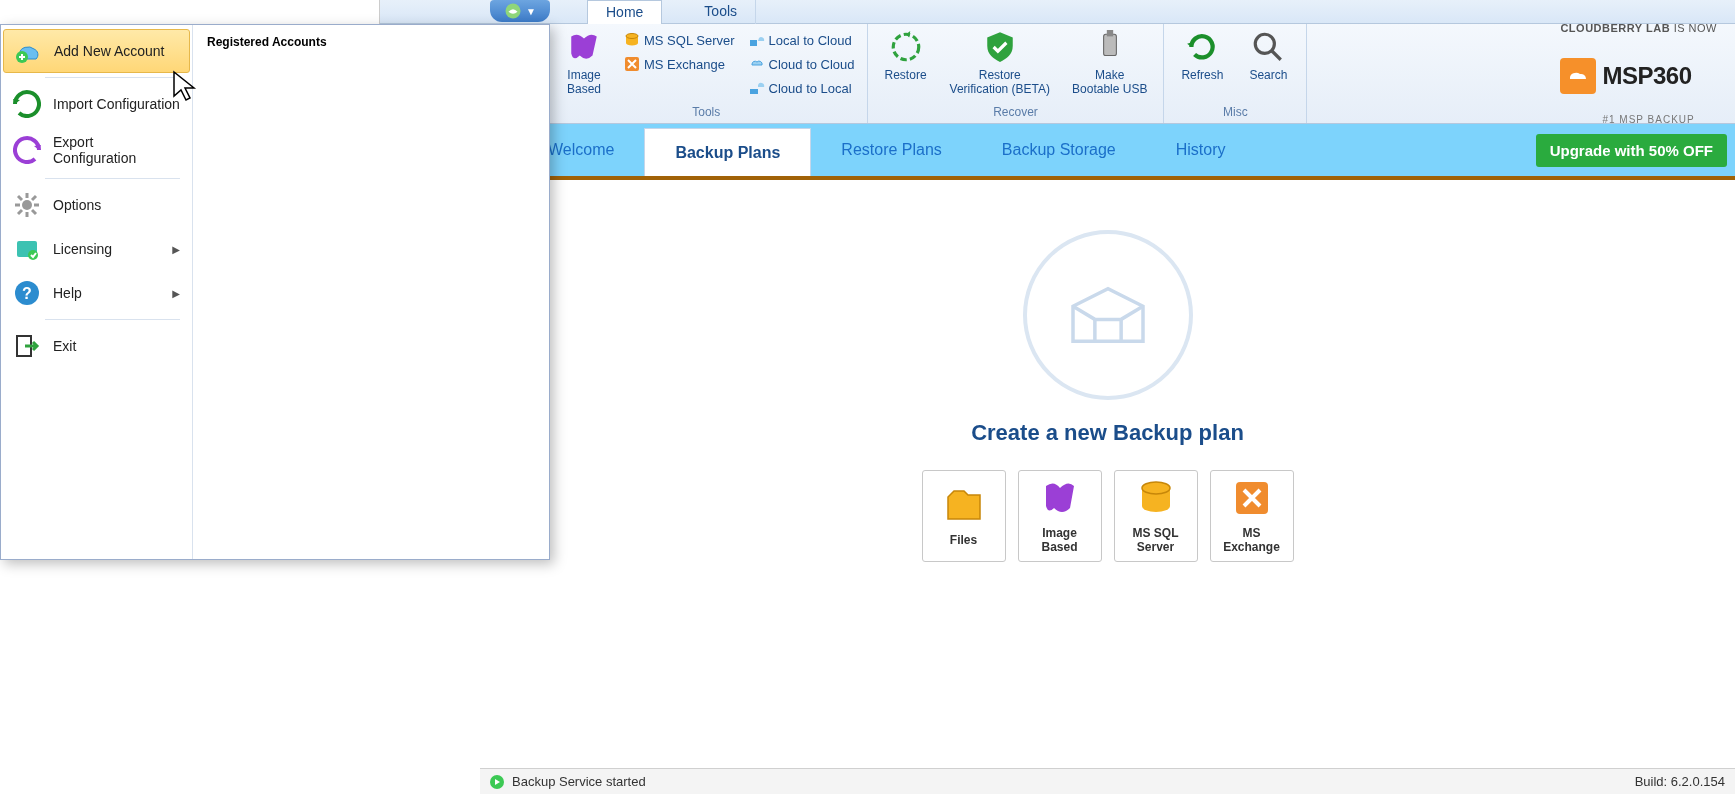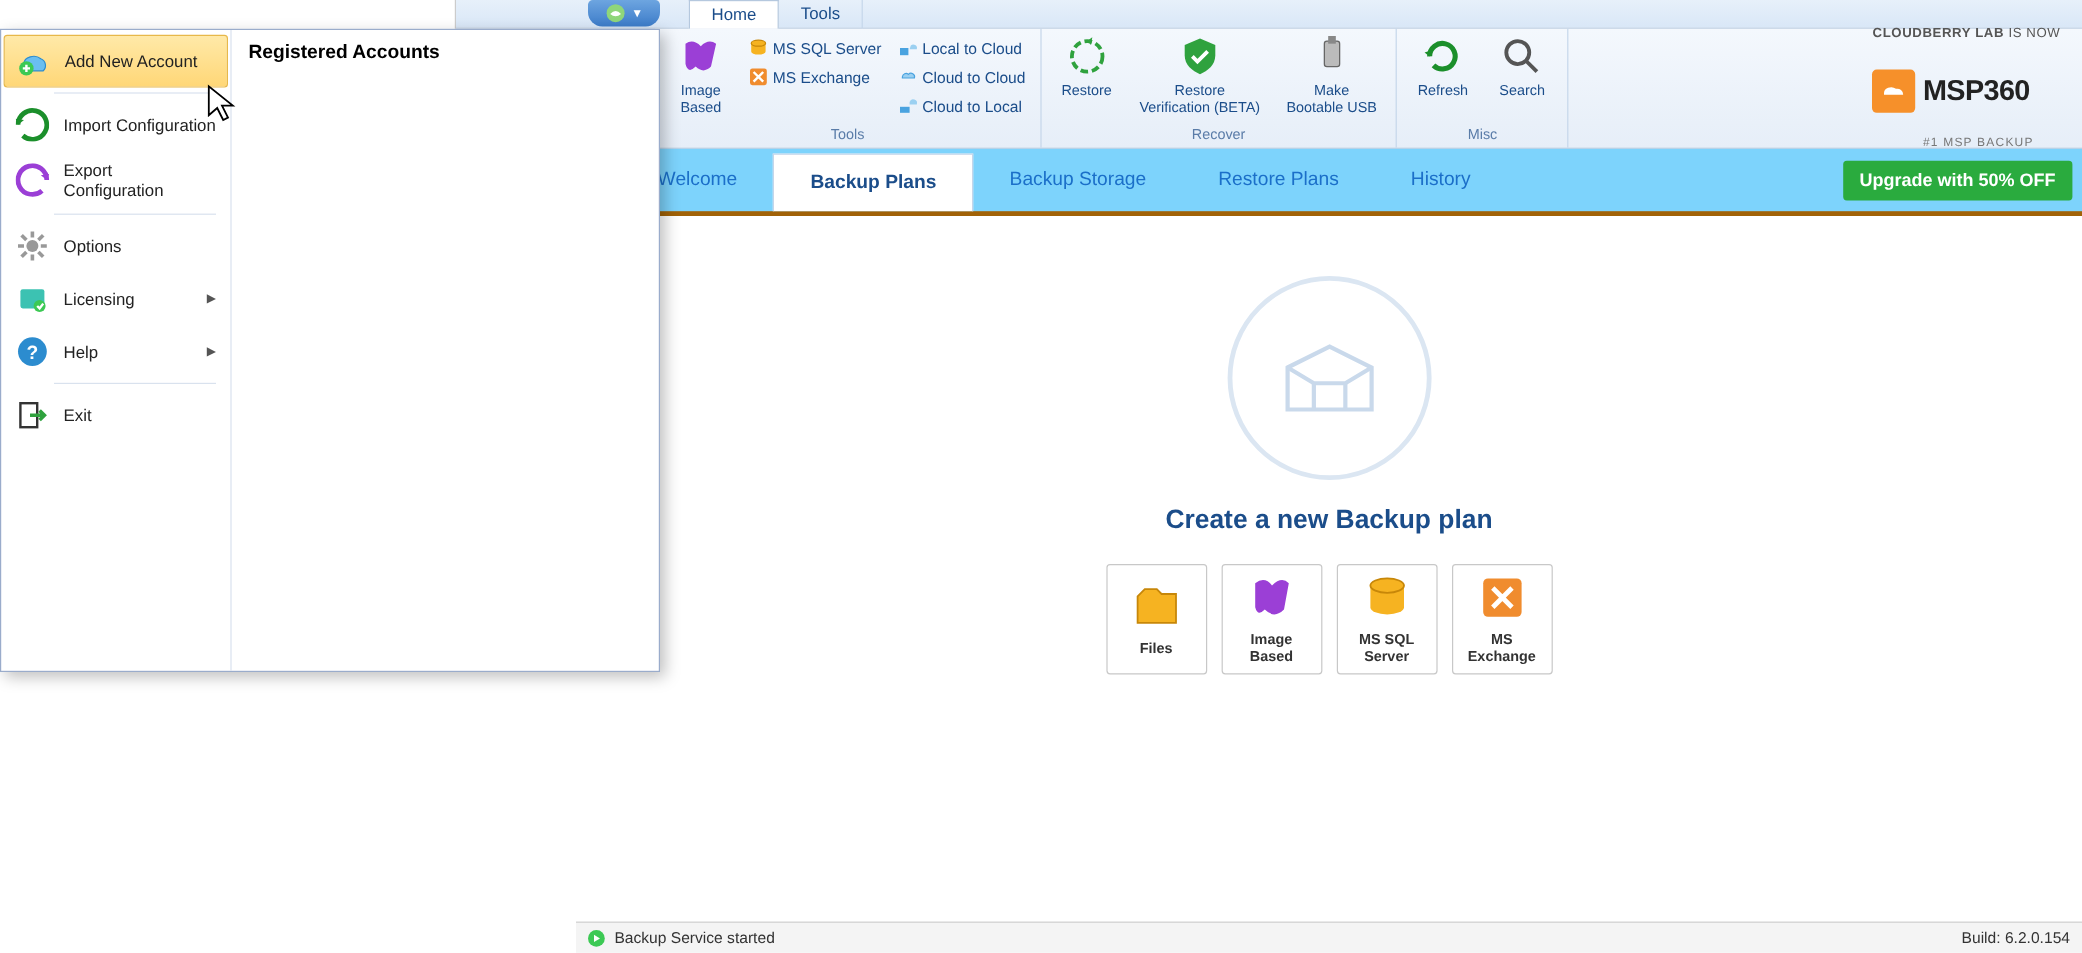--- a/index.html
+++ b/index.html
@@ -3,21 +3,21 @@
 <meta charset="utf-8">
 <style>
   * { box-sizing: border-box; margin: 0; padding: 0; font-family: "Segoe UI", Tahoma, sans-serif; }
   body { width: 1735px; height: 794px; background: #fff; overflow: hidden; position: relative; }
 
   
   .titlebar { height: 24px; background: linear-gradient(#e7f0fa,#d9e7f7); border-bottom: 1px solid #b5c8de; position: relative; }
   .orb-btn { position: absolute; left: 490px; top: 0; width: 60px; height: 22px; background: linear-gradient(#6da5e0,#3d7cc9); border-radius: 4px 4px 12px 12px; display:flex; align-items:center; justify-content:center; }
   .orb-btn svg { width:18px; height:18px; }
   .orb-caret { color:#fff; font-size:10px; margin-left:4px; }
-  .menutabs { position:absolute; left:574px; top:0; height:24px; display:flex; }
+  .menutabs { position:absolute; left:587px; top:0; height:24px; display:flex;gap:24px; }
   .menutab { padding: 3px 18px 0; font-size:14px; color:#1b4d8a; border-right:1px solid #c5d6ea; cursor:pointer; }
   .menutab.active { background:#fff; border:1px solid #b5c8de; border-bottom:none; }
 
   
   .ribbon { position:absolute; left:546px; top:24px; right:0; height:100px; background: linear-gradient(#f4f8fd,#e6eef8); border-bottom:1px solid #b5c8de; display:flex; }
   .rib-group { border-right:1px solid #c5d6ea; padding:4px 8px 2px; display:flex; flex-direction:column; justify-content:space-between; position:relative; }
   .rib-group-label { text-align:center; font-size:12px; color:#5a7ca8; padding-bottom:2px; }
   .rib-row { display:flex; gap:6px; }
   .rib-big { display:flex; flex-direction:column; align-items:center; justify-content:flex-start; padding:2px 8px; cursor:pointer; text-align:center; font-size:12px; color:#1b4d8a; line-height:1.2; min-width:60px; }
   .rib-big svg, .rib-big .ico { width:34px; height:34px; margin-bottom:4px; }
@@ -58,21 +58,21 @@
   
   .left-shadow { position:absolute; left:0; top:0; width:380px; height:560px; background:#fff; border-right:1px solid #ccc; }
   .dropdown { position:absolute; left:0; top:24px; width:550px; height:536px; background:#fff; border:1px solid #9aaccb; box-shadow: 4px 4px 12px rgba(0,0,0,0.25); display:flex; }
   .menu-col { width:192px; border-right:1px solid #d9e2ee; padding:4px 0; }
   .menu-item { display:flex; align-items:center; gap:12px; padding:8px 12px; font-size:14px; color:#222; cursor:pointer; position:relative;}
   .menu-item svg, .menu-item .mi-ico { width:28px; height:28px; flex-shrink:0; }
   .menu-item.hover { background:linear-gradient(#ffe9a8,#ffd777); border:1px solid #e7b84a; border-radius:3px; margin:0 2px; padding:7px 10px;}
   .menu-sep { height:1px; background:#d9e2ee; margin:4px 12px 4px 44px; }
   .menu-chev { margin-left:auto; font-size:10px; color:#555;}
   .accounts-col { flex:1; padding:10px 14px; }
-  .accounts-title { font-weight:700; font-size:16px; color:#000; }
+  .accounts-title { font-weight:700; font-size:12px; color:#000; }
 
   
   .cursor { position:absolute; left:172px; top:70px; width:28px; height:36px; pointer-events:none; }
 </style>
 </head>
 <body>
 
 <div class="titlebar">
   <div class="orb-btn">
     <svg viewBox="0 0 24 24">
@@ -200,22 +200,22 @@
       </div>
       <div class="brand-name">MSP360</div>
     </div>
     <div class="brand-sub">#1 MSP BACKUP</div>
   </div>
 </div>
 
 <div class="subnav">
   <div class="subnav-item" style="padding-left:2px;">Welcome</div>
   <div class="subnav-item active">Backup Plans</div>
+  <div class="subnav-item">Restore Plans</div>
   <div class="subnav-item">Backup Storage</div>
-  <div class="subnav-item">Restore Plans</div>
   <div class="subnav-item">History</div>
   <div class="upgrade">Upgrade with 50% OFF</div>
 </div>
 
 <div class="main-area">
   <div class="empty-circle">
     <svg viewBox="0 0 100 80" fill="none" stroke-width="4">
         <path d="M10 30 L50 10 L90 30 L90 70 L10 70 Z"></path>
         <path d="M10 30 L35 45 L65 45 L90 30"></path>
         <path d="M35 45 L35 70 M65 45 L65 70"></path>

